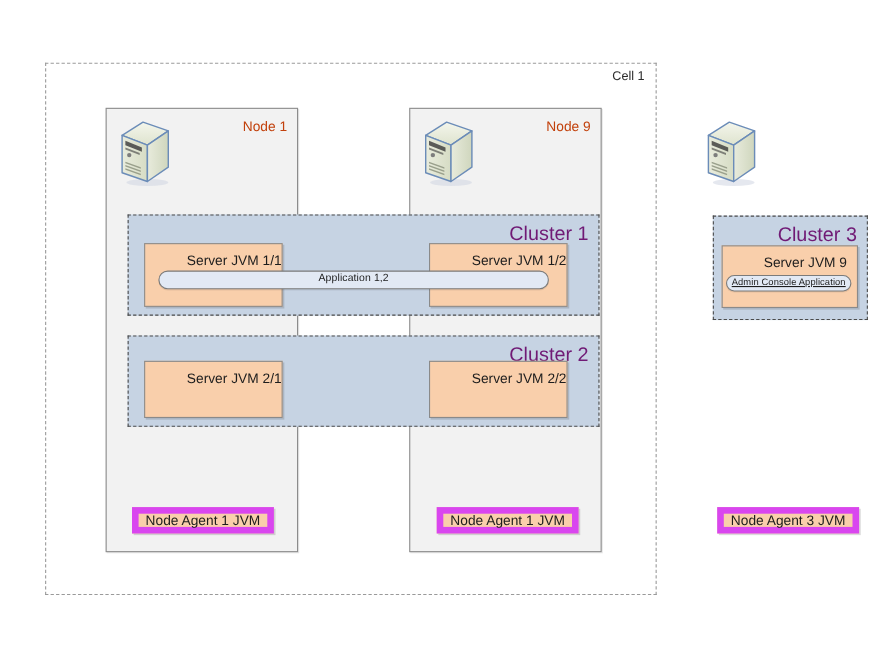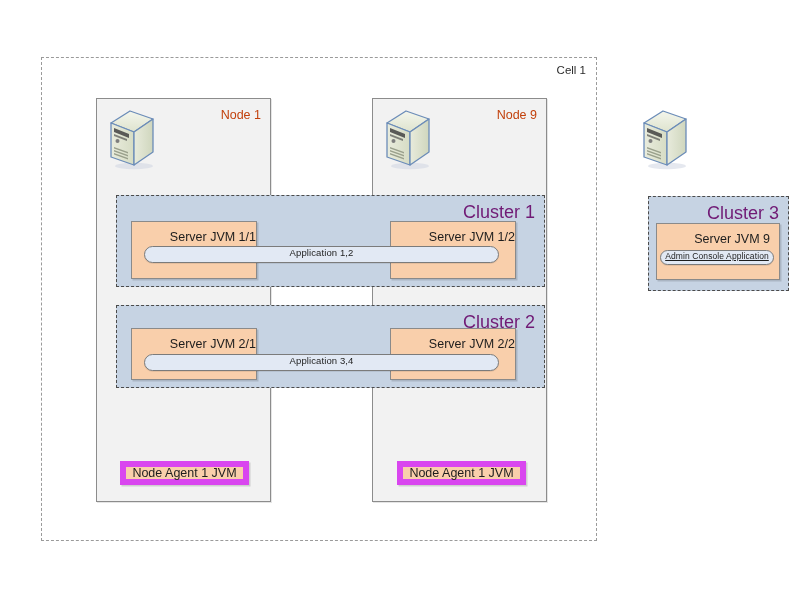--- a/index.html
+++ b/index.html
@@ -163,23 +163,20 @@
 
   <div class="abs cluster" style="left:96px;top:305px;width:429px;height:83px;">
     <span class="cluster-label">Cluster 2</span>
   </div>
   <div class="abs jvm" style="left:111px;top:328px;width:126px;height:52px;">
     <span class="jvm-label center">Server JVM 2/1</span>
   </div>
   <div class="abs jvm" style="left:370px;top:328px;width:126px;height:52px;">
     <span class="jvm-label center">Server JVM 2/2</span>
   </div>
-  <div class="abs app-pill" style="left:124px;top:354px;width:355px;height:17px;">
-    <span>Application 3,4</span>
-  </div>
 
   <div class="abs agent" style="left:100px;top:461px;width:129px;height:24px;">
     <span>Node Agent 1 JVM</span>
   </div>
   <div class="abs agent" style="left:377px;top:461px;width:129px;height:24px;">
     <span>Node Agent 1 JVM</span>
   </div>
 
   <div class="server-icon" style="left:621px;top:108px;">
     <svg width="48" height="62" viewBox="0 0 48 62" aria-hidden="true">
@@ -199,14 +196,17 @@
   <div class="abs cluster" style="left:628px;top:196px;width:141px;height:95px;">
     <span class="cluster-label">Cluster 3</span>
   </div>
   <div class="abs jvm" style="left:636px;top:223px;width:124px;height:57px;">
     <span class="jvm-label">Server JVM 9</span>
   </div>
   <div class="abs app-pill small" style="left:640px;top:250px;width:114px;height:15px;text-decoration:underline;">
     <span>Admin Console Application</span>
   </div>
 
+  <div class="abs agent" style="left:632px;top:461px;width:129px;height:24px;">
+    <span>Node Agent 3 JVM</span>
+  </div>
 
 </div>
 
 </body></html>

